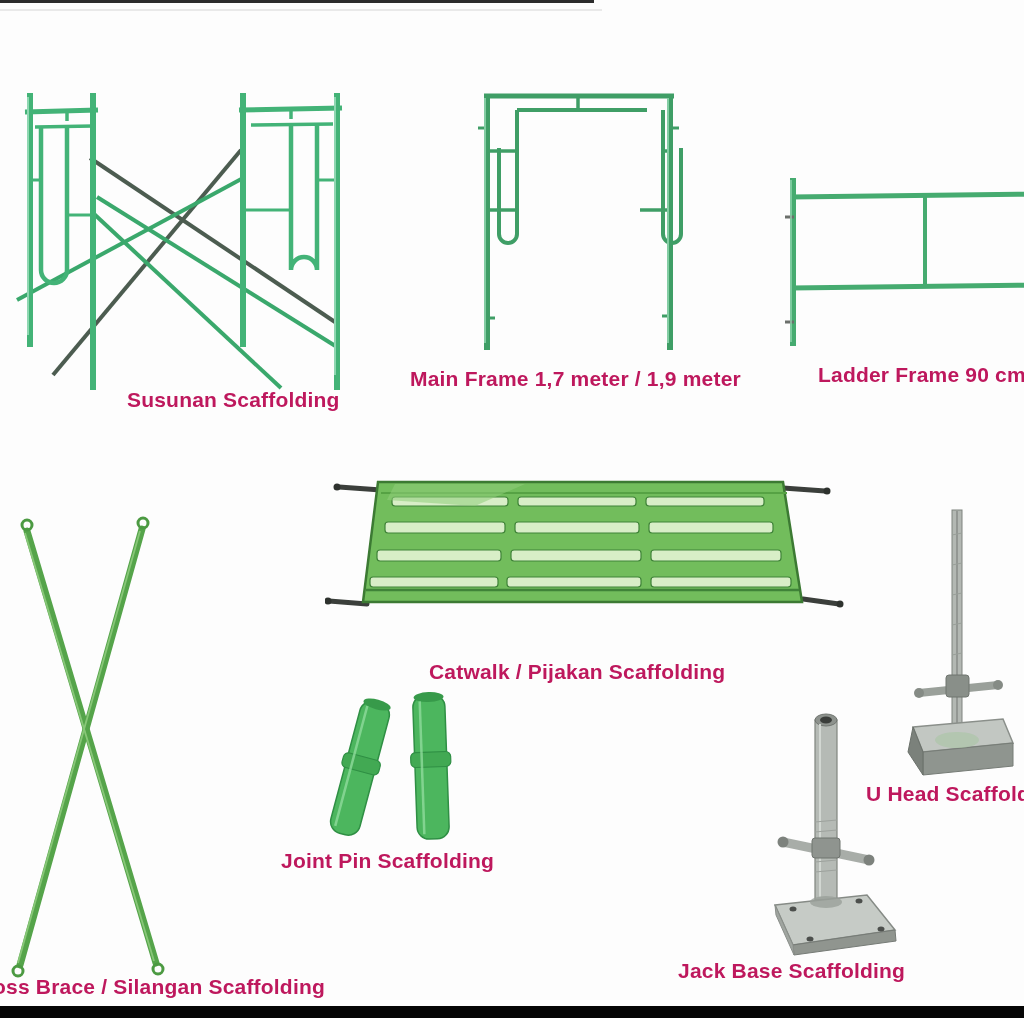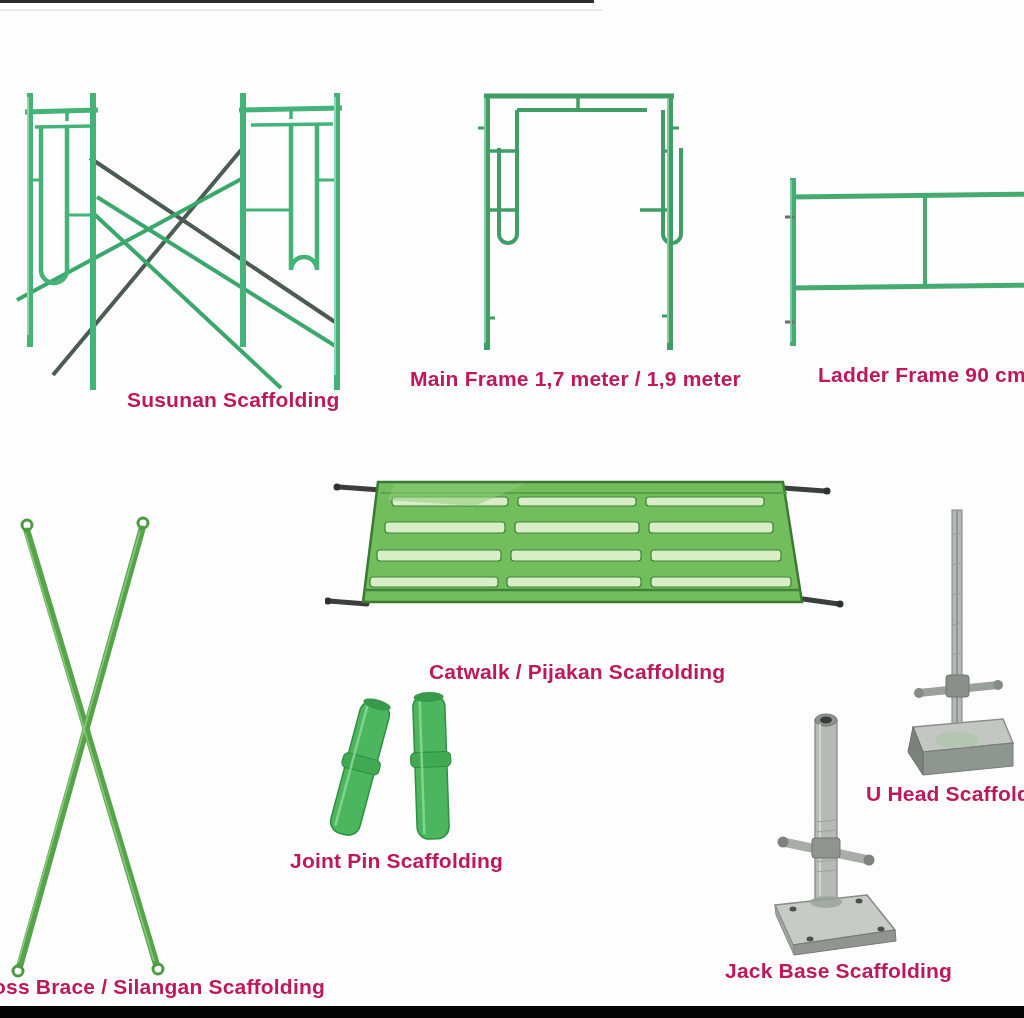--- a/index.html
+++ b/index.html
@@ -177,21 +177,21 @@
     </g>
 
     <g transform="rotate(-2 131 75)">
       <rect x="115" y="3" width="32" height="144" rx="12" fill="#4cb65e" stroke="#2f8f44" stroke-width="1.5"></rect>
       <ellipse cx="131" cy="5" rx="15" ry="5" fill="#379a4a"></ellipse>
       <rect x="111" y="60" width="40" height="15" rx="5" fill="#42a953" stroke="#2f8f44" stroke-width="1.2"></rect>
       <line x1="122" y1="9" x2="122" y2="142" stroke="#8fdb9c" stroke-width="2.5" opacity="0.8"></line>
     </g>
   </svg>
 </div>
-<div class="label" style="left:290px;top:849px;">Joint Pin Scaffolding</div>
+<div class="label" style="left:281px;top:849px;">Joint Pin Scaffolding</div>
 
 <div class="abs" style="left:895px;top:505px;width:130px;height:275px;">
   <svg width="130" height="275" viewBox="0 0 130 275">
 
     <rect x="57" y="5" width="10" height="218" fill="#b3b8b3" stroke="#7e837e" stroke-width="1"></rect>
     <line x1="62" y1="6" x2="62" y2="222" stroke="#888d88" stroke-width="1.5"></line>
     <g stroke="#9aa09a" stroke-width="1">
       <line x1="57" y1="30" x2="67" y2="28"></line>
         <line x1="57" y1="60" x2="67" y2="58"></line>
       <line x1="57" y1="90" x2="67" y2="88"></line>
@@ -238,13 +238,13 @@
     <polygon points="20,203 38,243 39,253 21,213" fill="#a0a5a0" stroke="#8a8f8a" stroke-width="1"></polygon>
     <ellipse cx="71" cy="200" rx="16" ry="6" fill="#9aa09a" opacity="0.8"></ellipse>
     <g fill="#4c4f4c">
       <ellipse cx="38" cy="207" rx="3.5" ry="2.5"></ellipse>
       <ellipse cx="104" cy="199" rx="3.5" ry="2.5"></ellipse>
       <ellipse cx="126" cy="227" rx="3.5" ry="2.5"></ellipse>
       <ellipse cx="55" cy="237" rx="3.5" ry="2.5"></ellipse>
     </g>
   </svg>
 </div>
-<div class="label" style="left:725px;top:959px;">Jack Base Scaffolding</div>
+<div class="label" style="left:678px;top:959px;">Jack Base Scaffolding</div>
 
 </body></html>

